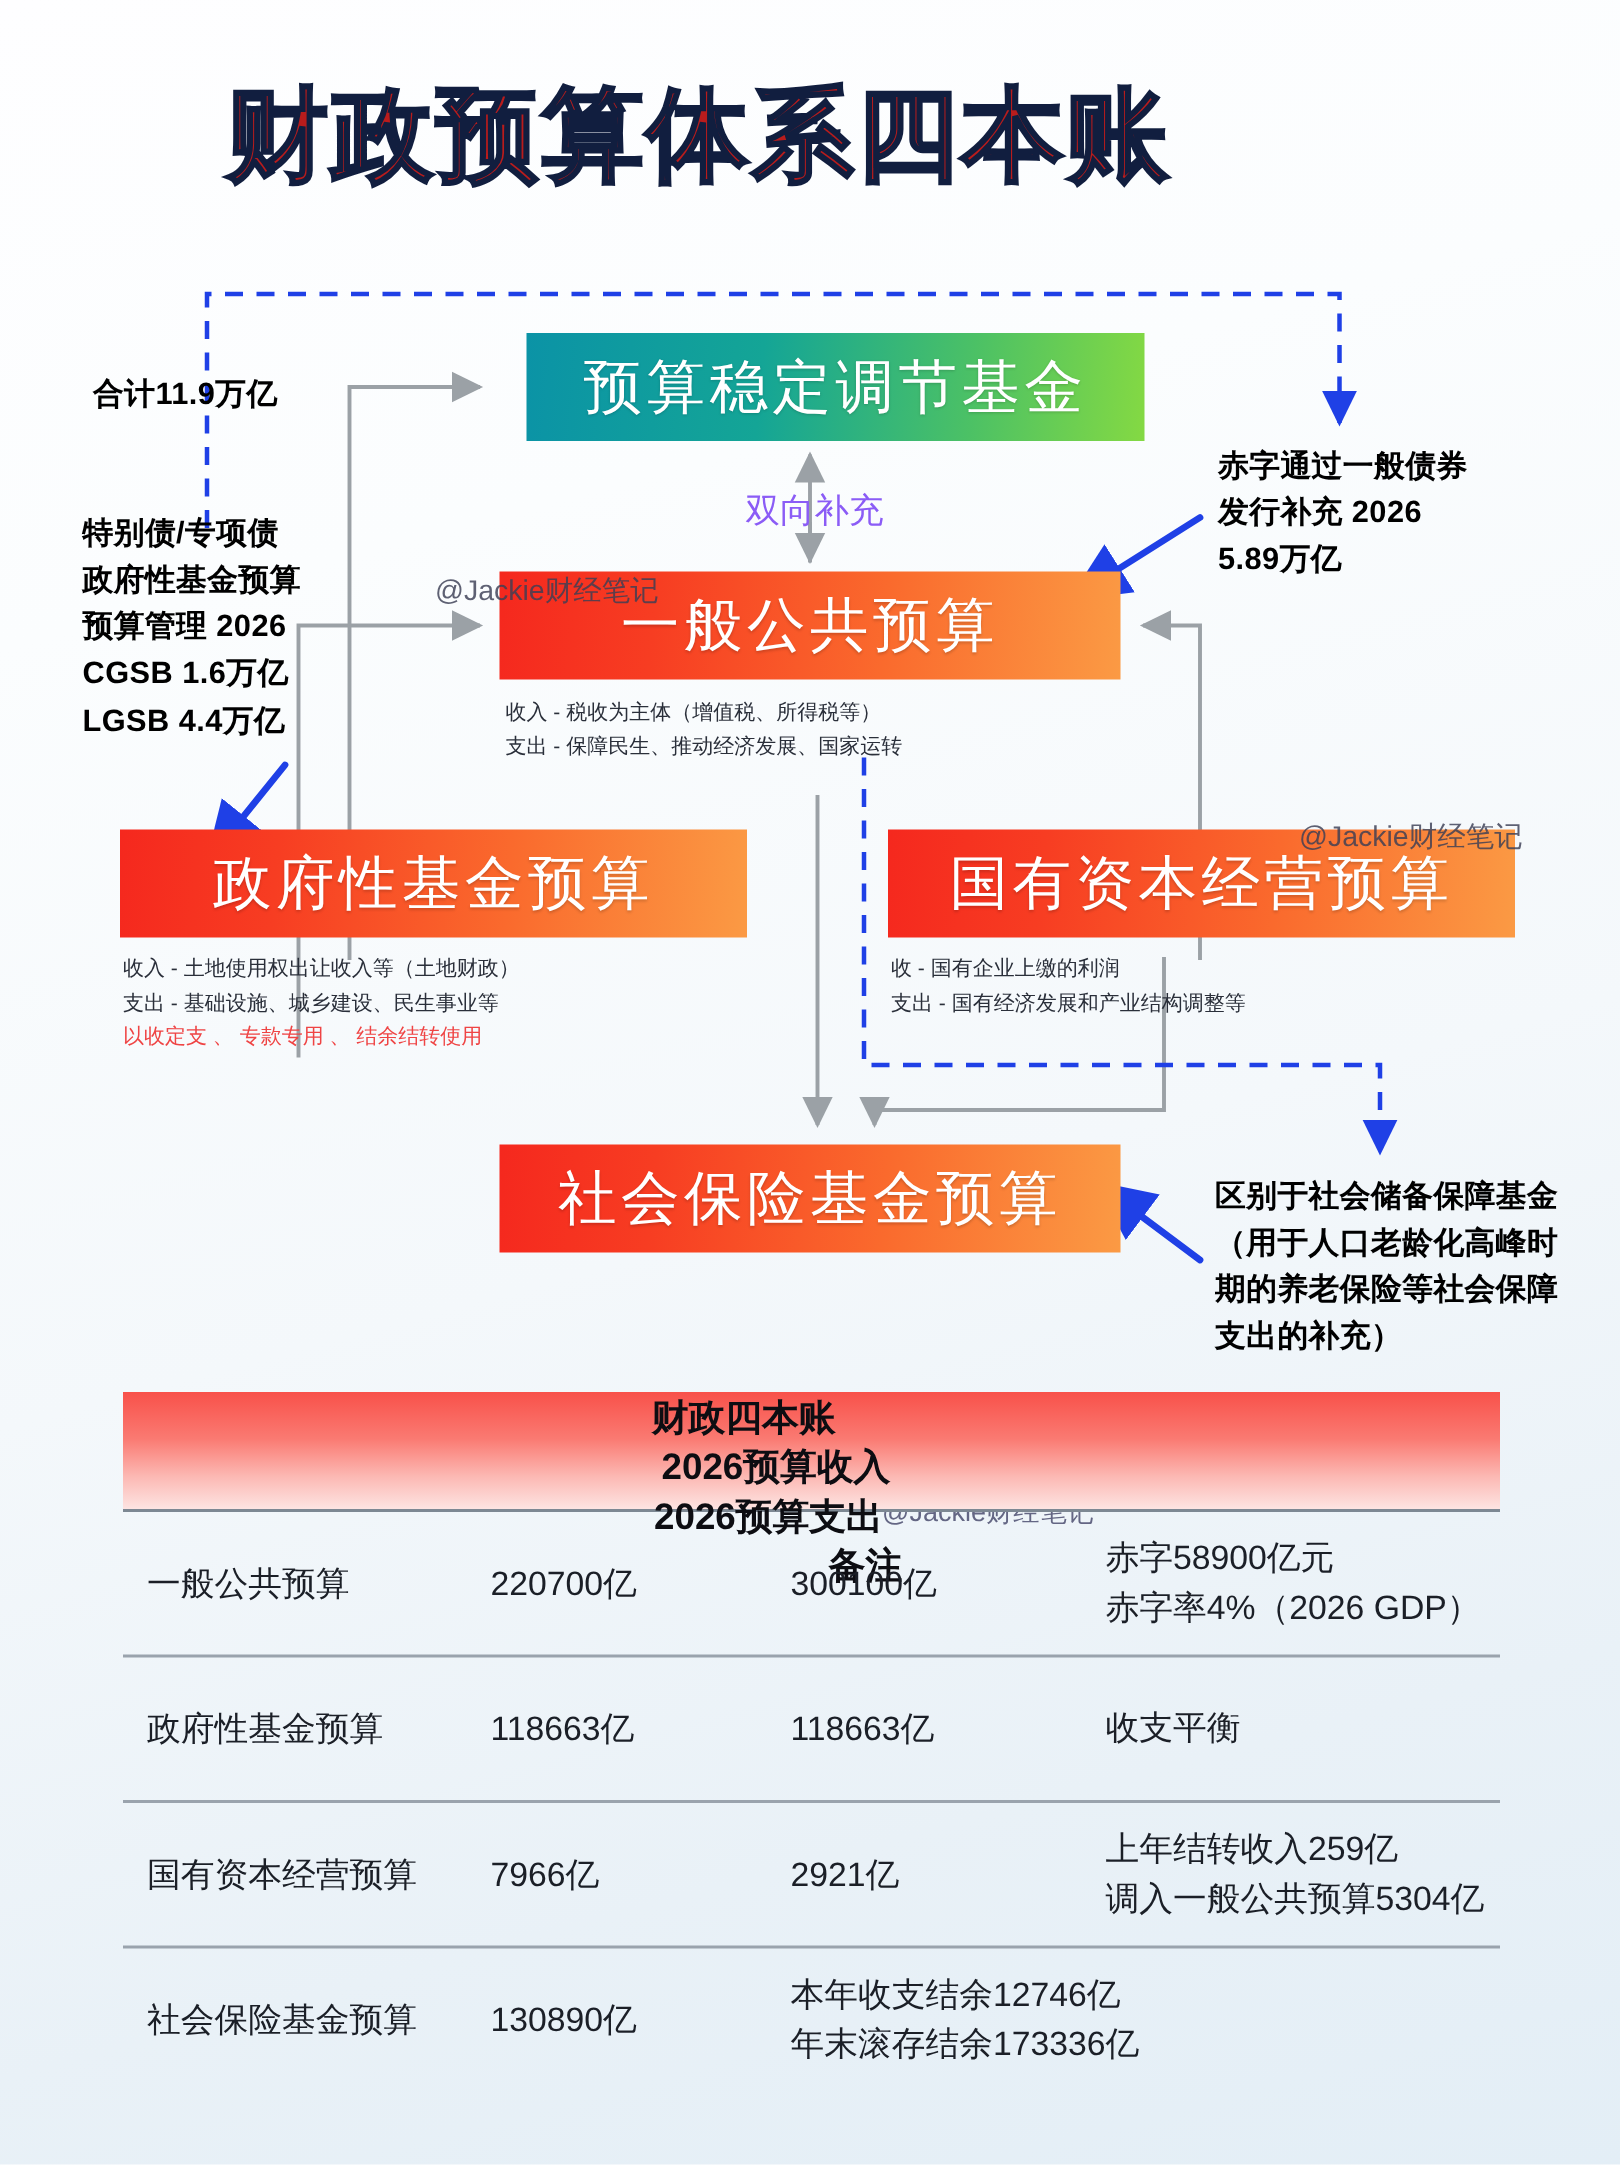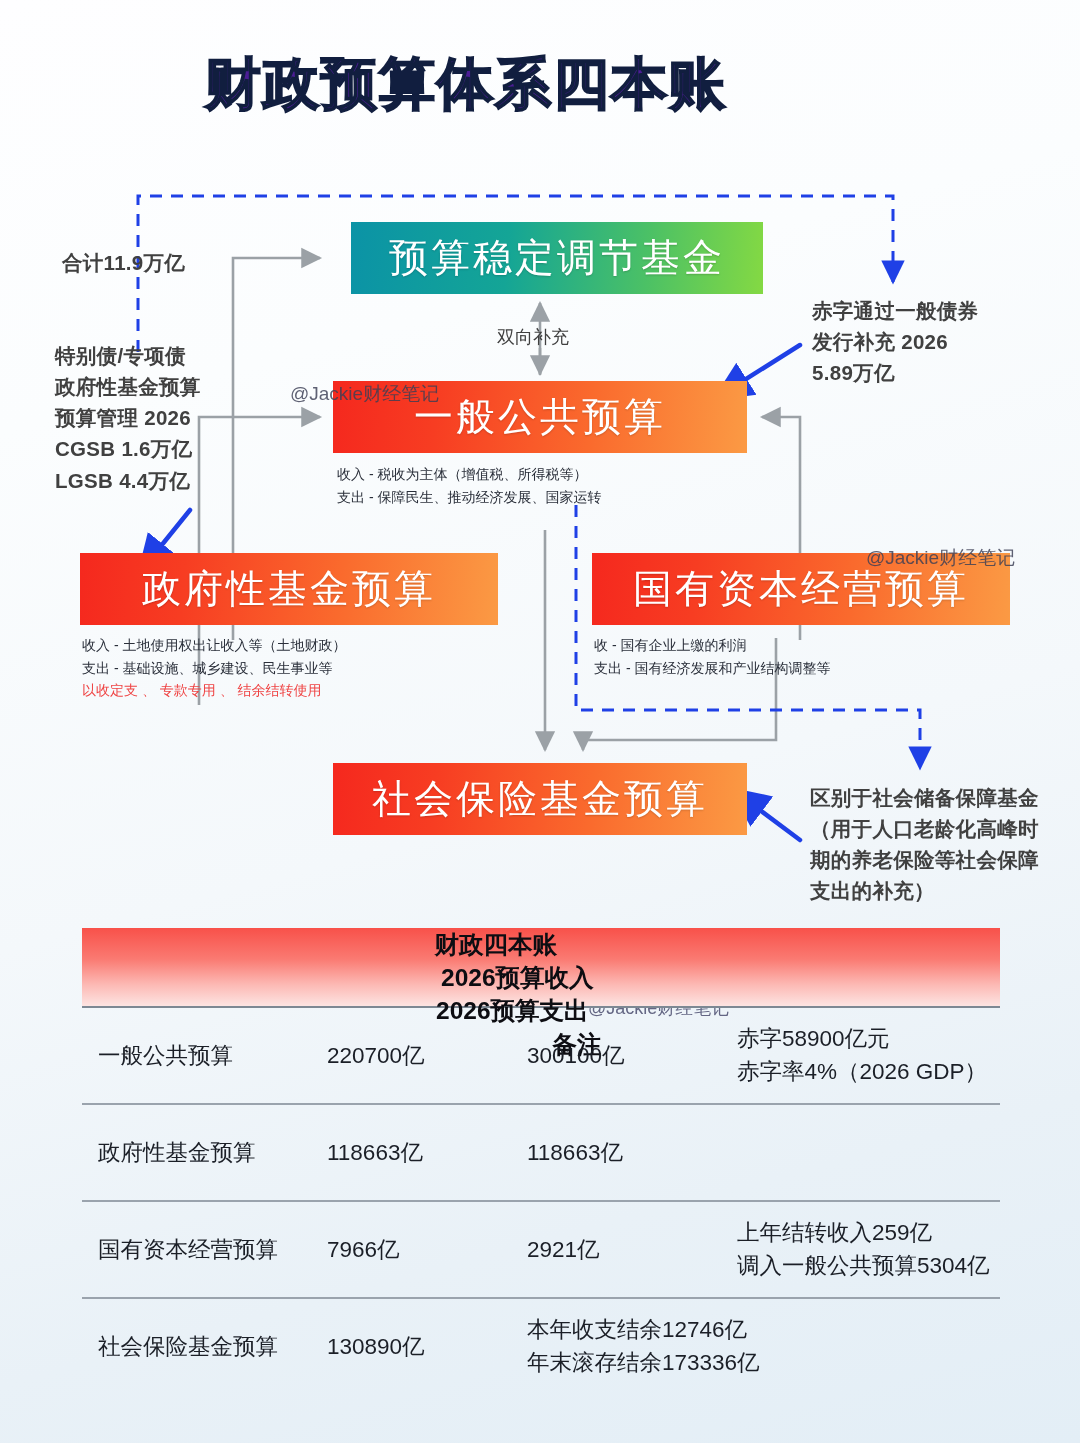--- a/index.html
+++ b/index.html
@@ -20,25 +20,25 @@
     height: 1443px;
   }
 
   
   #title {
     position: absolute;
     left: 0;
     top: 55px;
     width: 932px;
     text-align: center;
-    font-size: 56px;
+    font-size: 68px;
     line-height: 1.05;
     font-weight: 900;
     letter-spacing: 2px;
-    color: #4c1d95;
+    color: #b91c1c;
     font-family: "DejaVu Sans", "Liberation Sans", sans-serif;
     -webkit-text-stroke: 2px #111e3f;
   }
 
   
   #wires {
     position: absolute;
     left: 0; top: 0;
     width: 1080px; height: 1443px;
     pointer-events: none;
@@ -81,29 +81,29 @@
   #desc-gpb    { left: 337px; top: 463px; }
   #desc-govfund{ left: 82px;  top: 634px; }
   #desc-soe    { left: 594px; top: 634px; }
   #desc-social { left: 340px; top: 845px; }
 
   
   #label-bidirectional {
     position: absolute;
     left: 497px;
     top: 325px;
-    font-size: 18px;
-    color: #404040;
+    font-size: 23px;
+    color: #8b5cf6;
     white-space: nowrap;
   }
 
   
   .anno {
     position: absolute;
-    color: #404040;
+    color: #000000;
     font-weight: bold;
     font-size: 20.5px;
     line-height: 1.52;
     letter-spacing: .3px;
     white-space: nowrap;
   }
   #anno-total   { left: 62px;  top: 247px; }
   #anno-bonds   { left: 55px;  top: 340px; }
   #anno-deficit { left: 812px; top: 295px; }
   #anno-social  { left: 810px; top: 782px; white-space: normal; width: 232px; }
@@ -280,20 +280,24 @@
       <div class="c3">
         <div>赤字58900亿元</div>
         <div>赤字率4%（2026 GDP）</div>
       </div>
     </div>
 
     <div class="trow">
       <div class="c0">政府性基金预算</div>
       <div class="c1">118663亿</div>
       <div class="c2">118663亿</div>
+      <div class="c3">
+        <div>收支平衡</div>
+        <div></div>
+      </div>
     </div>
 
     <div class="trow">
       <div class="c0">国有资本经营预算</div>
       <div class="c1">7966亿</div>
       <div class="c2">2921亿</div>
       <div class="c3">
         <div>上年结转收入259亿</div>
         <div>调入一般公共预算5304亿</div>
       </div>

